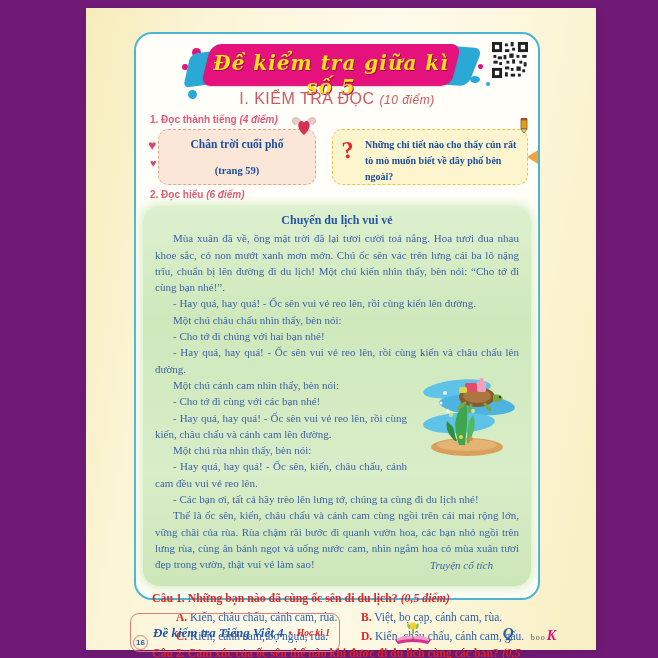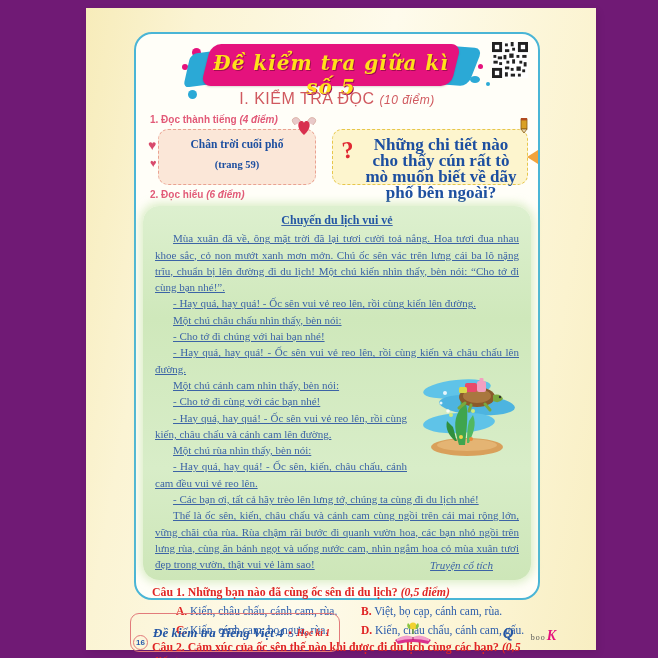--- a/index.html
+++ b/index.html
@@ -31,37 +31,37 @@
 
   
   .lbl{color:#e25a78;font-size:10px;margin:2px 0 4px 14px;font-weight:bold;}
   .lbl .pts{font-style:italic;font-weight:bold;}
 
   
   .cards{display:flex;gap:16px;margin:2px 10px 4px 22px;height:56px;}
   .book-card{position:relative;width:158px;background:#fbe7d8;border:1.5px dashed #eaa291;
       border-radius:10px;text-align:center;padding-top:8px;box-sizing:border-box;}
   .book-card .t{font-family:"Liberation Serif",serif;font-weight:bold;color:#1d4fa0;font-size:11.5px;}
-  .book-card .p{font-family:"Liberation Serif",serif;font-weight:bold;color:#1d4fa0;font-size:10.5px;margin-top:9px;}
+  .book-card .p{font-family:"Liberation Serif",serif;font-weight:bold;color:#1d4fa0;font-size:10.5px;margin-top:15px;}
   .heart{position:absolute;color:#d84a6c;line-height:1;}
   .wing-heart{position:absolute;right:-4px;top:-14px;}
   .q-card{position:relative;flex:1;background:#fdf5ce;border:1.5px dashed #e7c64b;border-radius:10px;
       padding:7px 10px 0 32px;box-sizing:border-box;}
-  .q-card .t{font-family:"Liberation Serif",serif;font-weight:bold;color:#1d4fa0;font-size:17px;line-height:16px;text-align:center;}
+  .q-card .t{font-family:"Liberation Serif",serif;font-weight:bold;color:#1d4fa0;font-size:10px;line-height:16px;}
   .qmark{position:absolute;left:9px;top:8px;color:#e02832;font-size:24px;font-weight:bold;
       font-family:"Liberation Serif",serif;transform:rotate(-6deg);line-height:1;}
   .pencil{position:absolute;right:-3px;top:-12px;}
   .tri{position:absolute;right:-11px;top:20px;width:0;height:0;border-top:7px solid transparent;
       border-bottom:7px solid transparent;border-right:11px solid #f2a33c;}
 
   
-  .passage{position:relative;margin:6px 7px 5px;padding:6px 12px 7px;border-radius:16px;
+  .passage{position:relative;margin:6px 7px 5px;padding:6px 12px 13px;border-radius:16px;
       background:linear-gradient(180deg,#ddf0cf 0%,#cfe8bb 30%,#d8edc8 70%,#cde6b8 100%);
       box-shadow:0 0 8px 3px rgba(196,228,168,.6);
-      font-family:"Liberation Serif",serif;color:#3c64a6;font-size:11px;line-height:16.3px;text-decoration:underline;}
+      font-family:"Liberation Serif",serif;color:#3c64a6;font-size:11px;line-height:16.3px;}
   .passage .ttl{text-align:center;font-weight:bold;color:#2456a4;font-size:12px;margin-bottom:2px;}
   .passage p{margin:0;text-indent:18px;text-align:justify;}
   .illus{float:right;width:104px;height:86px;margin:-6px 0 2px 8px;}
   .attrib{text-align:right;font-style:italic;padding-right:26px;margin-top:-16px;}
 
   
   .q{font-family:"Liberation Serif",serif;color:#e02424;font-weight:bold;font-size:11.8px;
      margin:4px 0 2px 16px;}
   .q .pts{font-style:italic;font-weight:bold;}
   .opts{display:grid;grid-template-columns:53% 47%;row-gap:7px;margin:5px 13px 4px 40px;

